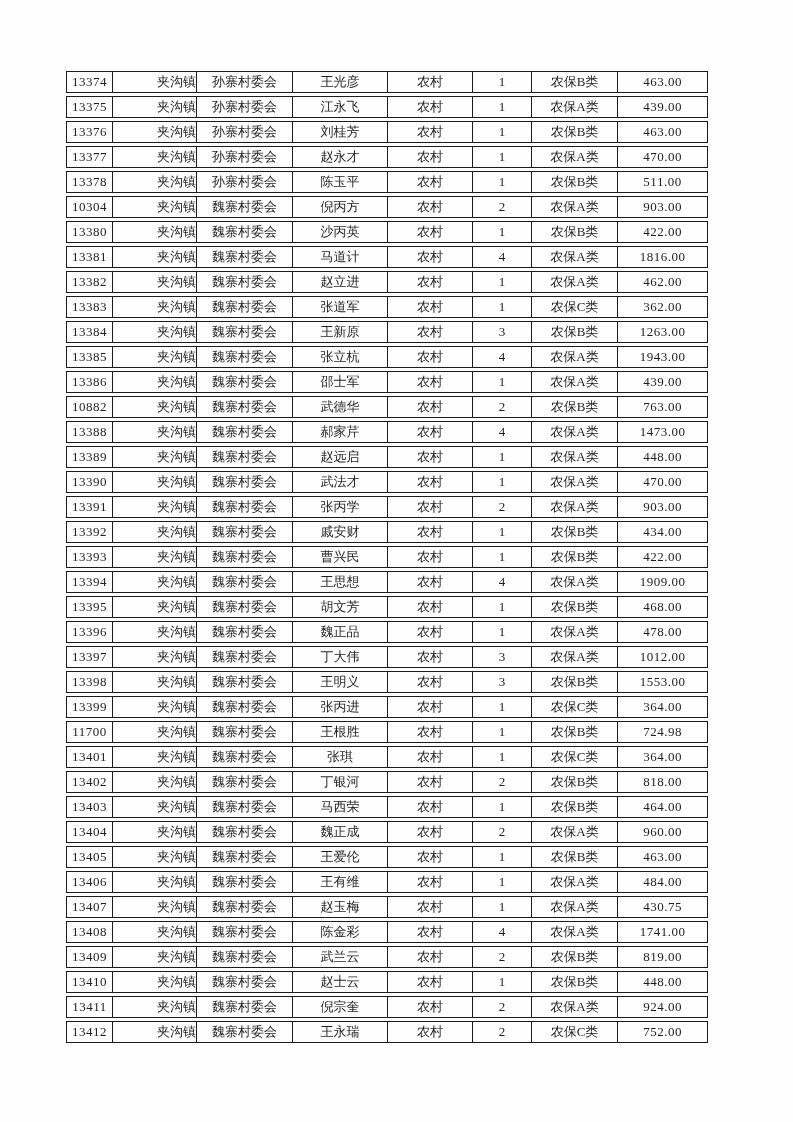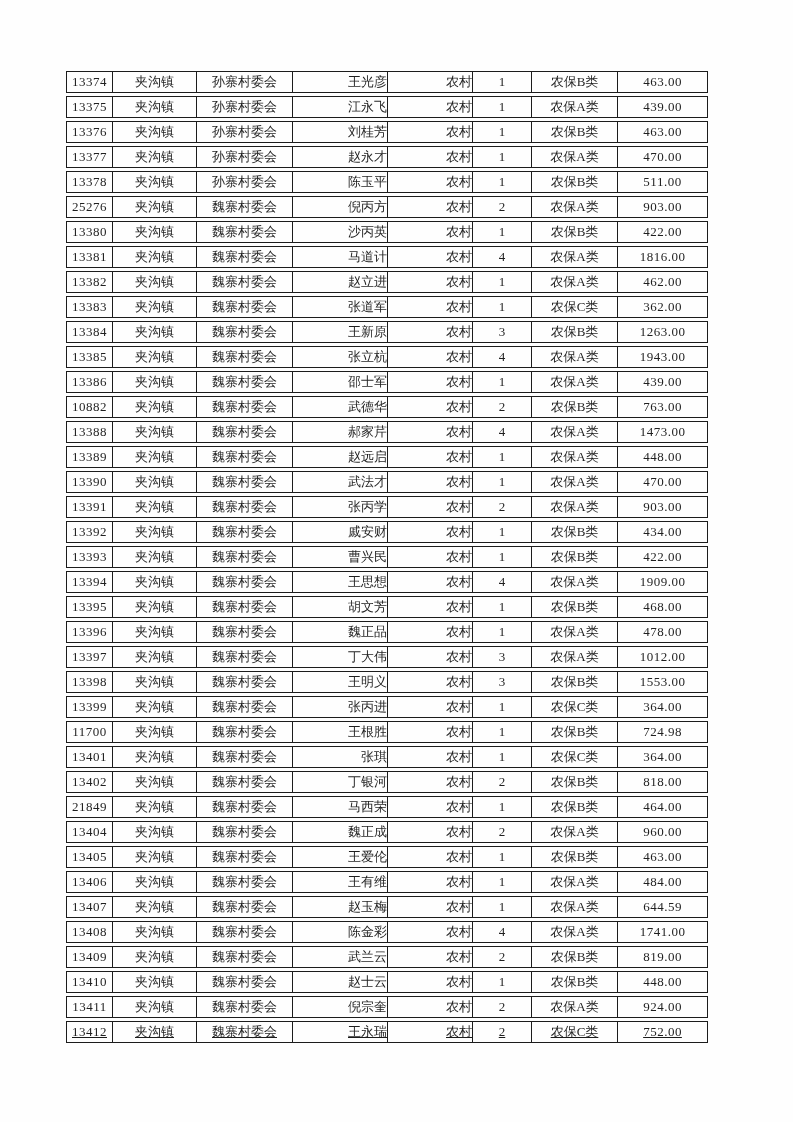--- a/index.html
+++ b/index.html
@@ -24,37 +24,37 @@
   }
   .row {
     box-sizing: border-box;
     display: flex;
     width: 642px;
     height: 22px;
     border: 1px solid #1c1c1c;
     margin-bottom: 3px;
     background: #fefefe;
   }
-  .row:last-child { margin-bottom: 2px; text-decoration: underline; }
+  .row:last-child { margin-bottom: 2px; }
   .cell {
     box-sizing: border-box;
     border-right: 1px solid #1c1c1c;
     height: 20px;
     line-height: 20px;
     text-align: center;
     font-size: 13px;
     white-space: nowrap;
     overflow: hidden;
     color: #1f1f1f;
   }
   .cell.c1 { width: 46px; letter-spacing: 0.5px; }
-  .cell.c2 { width: 84px; }
+  .cell.c2 { width: 84px; text-align: right; }
   .cell.c3 { width: 96px; }
-  .cell.c4 { width: 95px; text-align: right; }
-  .cell.c5 { width: 85px; text-align: right; }
+  .cell.c4 { width: 95px; }
+  .cell.c5 { width: 85px; }
   .cell.c6 { width: 59px; }
   .cell.c7 { width: 86px; }
   .cell.c8 { width: 89px; border-right: none; letter-spacing: 0.5px; }
 </style>
 </head>
 <body>
 
 <div class="page">
   <div class="table-wrap">
 
@@ -102,21 +102,21 @@
         <div class="cell c1">13378</div>
         <div class="cell c2">夹沟镇</div>
         <div class="cell c3">孙寨村委会</div>
         <div class="cell c4">陈玉平</div>
         <div class="cell c5">农村</div>
         <div class="cell c6">1</div>
         <div class="cell c7">农保B类</div>
         <div class="cell c8">511.00</div>
       </div>
       <div class="row">
-        <div class="cell c1">25276</div>
+        <div class="cell c1">10304</div>
         <div class="cell c2">夹沟镇</div>
         <div class="cell c3">魏寨村委会</div>
         <div class="cell c4">倪丙方</div>
         <div class="cell c5">农村</div>
         <div class="cell c6">2</div>
         <div class="cell c7">农保A类</div>
         <div class="cell c8">903.00</div>
       </div>
       <div class="row">
         <div class="cell c1">13380</div>
@@ -342,21 +342,21 @@
         <div class="cell c1">13402</div>
         <div class="cell c2">夹沟镇</div>
         <div class="cell c3">魏寨村委会</div>
         <div class="cell c4">丁银河</div>
         <div class="cell c5">农村</div>
         <div class="cell c6">2</div>
         <div class="cell c7">农保B类</div>
         <div class="cell c8">818.00</div>
       </div>
       <div class="row">
-        <div class="cell c1">21849</div>
+        <div class="cell c1">13403</div>
         <div class="cell c2">夹沟镇</div>
         <div class="cell c3">魏寨村委会</div>
         <div class="cell c4">马西荣</div>
         <div class="cell c5">农村</div>
         <div class="cell c6">1</div>
         <div class="cell c7">农保B类</div>
         <div class="cell c8">464.00</div>
       </div>
       <div class="row">
         <div class="cell c1">13404</div>
@@ -389,21 +389,21 @@
         <div class="cell c8">484.00</div>
       </div>
       <div class="row">
         <div class="cell c1">13407</div>
         <div class="cell c2">夹沟镇</div>
         <div class="cell c3">魏寨村委会</div>
         <div class="cell c4">赵玉梅</div>
         <div class="cell c5">农村</div>
         <div class="cell c6">1</div>
         <div class="cell c7">农保A类</div>
-        <div class="cell c8">644.59</div>
+        <div class="cell c8">430.75</div>
       </div>
       <div class="row">
         <div class="cell c1">13408</div>
         <div class="cell c2">夹沟镇</div>
         <div class="cell c3">魏寨村委会</div>
         <div class="cell c4">陈金彩</div>
         <div class="cell c5">农村</div>
         <div class="cell c6">4</div>
         <div class="cell c7">农保A类</div>
         <div class="cell c8">1741.00</div>

